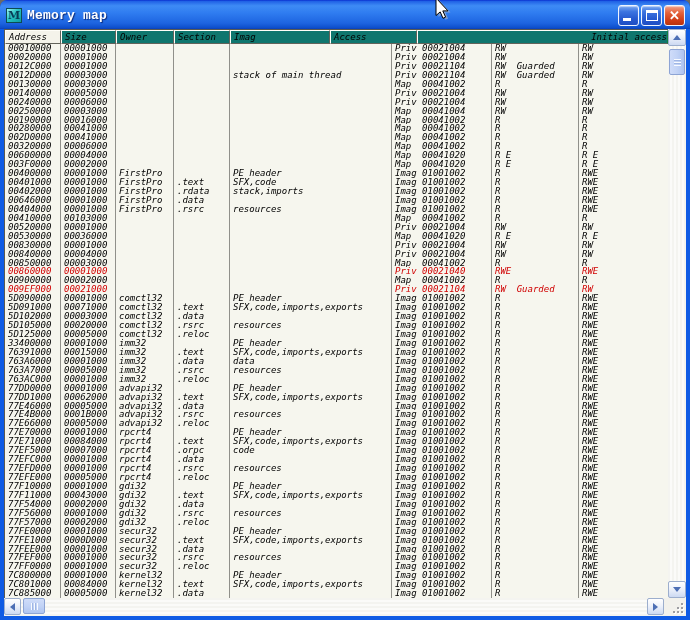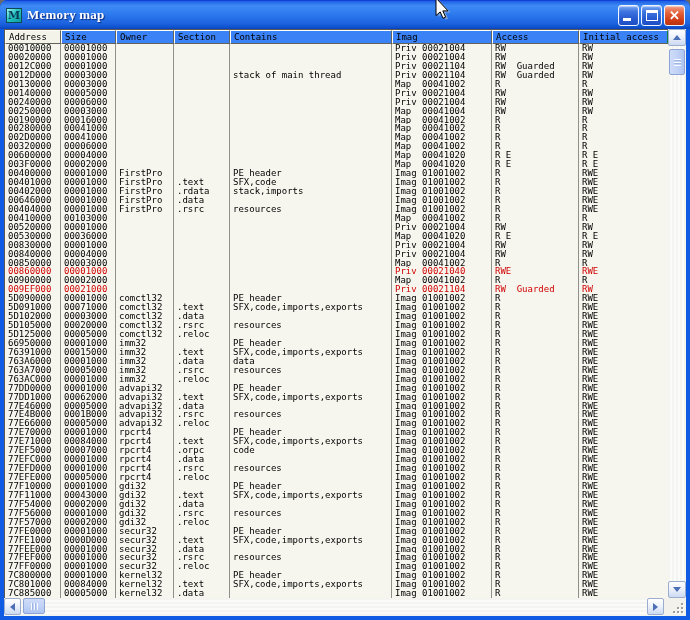--- a/index.html
+++ b/index.html
@@ -11,61 +11,61 @@
 
   
   .titlebar { height:29px; flex:0 0 auto; display:flex; align-items:center; padding:3px 5px 2px 6px;
       background:linear-gradient(180deg,#0a2fd0 0%,#2163e6 5%,#3e8bf5 20%,#2f7cf0 45%,#1d64e0 80%,#0d4ecb 96%,#0a3fb8 100%);
       border-radius:7px 7px 0 0; }
   .app-icon { width:16px; height:15px; margin-right:5px; flex:0 0 auto;
       background:linear-gradient(135deg,#9ff5f0 0%,#27c2c2 45%,#0f9d9d 100%);
       border:1px solid #0c4b52; display:flex; align-items:center; justify-content:center;
       color:#073b55; font-weight:bold; font-size:11px; line-height:11px;
       font-family:"DejaVu Serif", serif; }
-  .title-text { color:#ffffff; font-family:Liberation Serif, serif; font-weight:bold;
+  .title-text { color:#ffffff; font-family:Liberation Mono, monospace; font-weight:bold;
       font-size:13px; text-shadow:1px 1px 1px #0a2a7a; flex:1 1 auto; letter-spacing:.2px; }
   .tb-btn { width:21px; height:21px; margin-left:2px; border-radius:3px; flex:0 0 auto;
       border:1px solid #eef4ff; position:relative;
       background:linear-gradient(180deg,#7da9f2 0%,#3c74e0 30%,#2558ce 70%,#1e4ec4 100%);
       box-shadow:inset 0 1px 1px rgba(255,255,255,.5); }
   .tb-btn.close { background:linear-gradient(180deg,#f2a088 0%,#e4633c 35%,#cf3c16 75%,#b8330f 100%); }
   .glyph-min { position:absolute; left:4px; bottom:4px; width:8px; height:3px; background:#fff; }
   .glyph-max { position:absolute; left:4px; top:4px; width:12px; height:11px;
       border:1px solid #fff; border-top-width:3px; }
   .glyph-close { position:absolute; left:0; top:2px; width:100%; text-align:center; color:#fff;
       font-family:"Liberation Sans", sans-serif; font-size:13px; font-weight:bold; line-height:15px; }
 
   
   .main { flex:1 1 auto; display:flex; margin:0 4px; min-height:0; }
   .table-wrap { flex:1 1 auto; display:flex; flex-direction:column; min-width:0;
-      background:#f6f6ee; border-left:1px solid #5a5a52; border-top:1px solid #5a5a52; }
+      background:#f6f6ee; border-left:1px solid #5a5a52; border-top:1px solid #5a5a52;font-style:italic; }
 
   
   .hdr { display:flex; height:14px; flex:0 0 auto; background:#d9d6ce; }
   .hcell { height:14px; padding:1px 0 0 3px; font-size:9px; line-height:11px; color:#000;
-      white-space:pre; overflow:hidden; background:#3b82f6;
+      white-space:pre; overflow:hidden; background:#0f766e;
       border-top:1px solid #fffef8; border-left:1px solid #fffef8;
       border-right:1px solid #63635b; border-bottom:1px solid #63635b; }
   .hcell:first-child { background:#f4f3ea; }
 
   
   .tbody { flex:1 1 auto; overflow:hidden; position:relative; }
   .row { display:flex; height:8.95px; line-height:9px; font-size:9px; color:#000; white-space:pre; }
   .row.red { color:#d00000; }
   .cell { height:100%; padding-left:3px; overflow:hidden; white-space:pre;
       border-right:1px solid #90908a; }
   .col-address { width:56px; flex:0 0 auto; }
   .col-size    { width:55px; flex:0 0 auto; }
   .col-owner   { width:58px; flex:0 0 auto; }
   .col-section { width:56px; flex:0 0 auto; }
   .col-contains{ width:162px; flex:0 0 auto; }
   .col-type    { width:100px; flex:0 0 auto; }
   .col-access  { width:87px; flex:0 0 auto; }
   .col-initial { flex:1 1 auto; border-right:none; }
-  .hcell.col-initial { border-right:1px solid #15803d; }
+  .hcell.col-initial { border-right:1px solid #15803d;text-align:right; }
 
   
   .vscroll { width:18px; flex:0 0 auto; display:flex; flex-direction:column;
       background:repeating-linear-gradient(90deg,#f4f4f0 0 2px,#fbfbf9 2px 4px); }
   .sb-btn { width:18px; height:17px; flex:0 0 auto; border-radius:2px;
       border:1px solid #9caecd;
       background:linear-gradient(180deg,#ffffff 0%,#eef2fb 45%,#ccd9f2 100%);
       display:flex; align-items:center; justify-content:center; }
   .hsb .sb-btn { width:17px; height:17px; }
   .arr { width:0; height:0; border:4px solid transparent; }
@@ -114,21 +114,20 @@
     </div>
   </div>
 
   <div class="main">
     <div class="table-wrap">
       <div class="hdr">
           <div class="hcell col-address">Address</div>
           <div class="hcell col-size">Size</div>
           <div class="hcell col-owner">Owner</div>
           <div class="hcell col-section">Section</div>
-          <div class="hcell col-contains">Contains</div>
           <div class="hcell col-type">Imag</div>
           <div class="hcell col-access">Access</div>
           <div class="hcell col-initial">Initial access</div>
         </div>
       <div class="tbody">
           <div class="row"><div class="cell col-address">00010000</div><div class="cell col-size">00001000</div><div class="cell col-owner"></div><div class="cell col-section"></div><div class="cell col-contains"></div><div class="cell col-type">Priv 00021004</div><div class="cell col-access">RW</div><div class="cell col-initial">RW</div></div>
           <div class="row"><div class="cell col-address">00020000</div><div class="cell col-size">00001000</div><div class="cell col-owner"></div><div class="cell col-section"></div><div class="cell col-contains"></div><div class="cell col-type">Priv 00021004</div><div class="cell col-access">RW</div><div class="cell col-initial">RW</div></div>
           <div class="row"><div class="cell col-address">0012C000</div><div class="cell col-size">00001000</div><div class="cell col-owner"></div><div class="cell col-section"></div><div class="cell col-contains"></div><div class="cell col-type">Priv 00021104</div><div class="cell col-access">RW  Guarded</div><div class="cell col-initial">RW</div></div>
           <div class="row"><div class="cell col-address">0012D000</div><div class="cell col-size">00003000</div><div class="cell col-owner"></div><div class="cell col-section"></div><div class="cell col-contains">stack of main thread</div><div class="cell col-type">Priv 00021104</div><div class="cell col-access">RW  Guarded</div><div class="cell col-initial">RW</div></div>
           <div class="row"><div class="cell col-address">00130000</div><div class="cell col-size">00003000</div><div class="cell col-owner"></div><div class="cell col-section"></div><div class="cell col-contains"></div><div class="cell col-type">Map  00041002</div><div class="cell col-access">R</div><div class="cell col-initial">R</div></div>
@@ -153,21 +152,21 @@
           <div class="row"><div class="cell col-address">00840000</div><div class="cell col-size">00004000</div><div class="cell col-owner"></div><div class="cell col-section"></div><div class="cell col-contains"></div><div class="cell col-type">Priv 00021004</div><div class="cell col-access">RW</div><div class="cell col-initial">RW</div></div>
           <div class="row"><div class="cell col-address">00850000</div><div class="cell col-size">00003000</div><div class="cell col-owner"></div><div class="cell col-section"></div><div class="cell col-contains"></div><div class="cell col-type">Map  00041002</div><div class="cell col-access">R</div><div class="cell col-initial">R</div></div>
           <div class="row red"><div class="cell col-address">00860000</div><div class="cell col-size">00001000</div><div class="cell col-owner"></div><div class="cell col-section"></div><div class="cell col-contains"></div><div class="cell col-type">Priv 00021040</div><div class="cell col-access">RWE</div><div class="cell col-initial">RWE</div></div>
           <div class="row"><div class="cell col-address">00900000</div><div class="cell col-size">00002000</div><div class="cell col-owner"></div><div class="cell col-section"></div><div class="cell col-contains"></div><div class="cell col-type">Map  00041002</div><div class="cell col-access">R</div><div class="cell col-initial">R</div></div>
           <div class="row red"><div class="cell col-address">009EF000</div><div class="cell col-size">00021000</div><div class="cell col-owner"></div><div class="cell col-section"></div><div class="cell col-contains"></div><div class="cell col-type">Priv 00021104</div><div class="cell col-access">RW  Guarded</div><div class="cell col-initial">RW</div></div>
           <div class="row"><div class="cell col-address">5D090000</div><div class="cell col-size">00001000</div><div class="cell col-owner">comctl32</div><div class="cell col-section"></div><div class="cell col-contains">PE header</div><div class="cell col-type">Imag 01001002</div><div class="cell col-access">R</div><div class="cell col-initial">RWE</div></div>
           <div class="row"><div class="cell col-address">5D091000</div><div class="cell col-size">00071000</div><div class="cell col-owner">comctl32</div><div class="cell col-section">.text</div><div class="cell col-contains">SFX,code,imports,exports</div><div class="cell col-type">Imag 01001002</div><div class="cell col-access">R</div><div class="cell col-initial">RWE</div></div>
           <div class="row"><div class="cell col-address">5D102000</div><div class="cell col-size">00003000</div><div class="cell col-owner">comctl32</div><div class="cell col-section">.data</div><div class="cell col-contains"></div><div class="cell col-type">Imag 01001002</div><div class="cell col-access">R</div><div class="cell col-initial">RWE</div></div>
           <div class="row"><div class="cell col-address">5D105000</div><div class="cell col-size">00020000</div><div class="cell col-owner">comctl32</div><div class="cell col-section">.rsrc</div><div class="cell col-contains">resources</div><div class="cell col-type">Imag 01001002</div><div class="cell col-access">R</div><div class="cell col-initial">RWE</div></div>
           <div class="row"><div class="cell col-address">5D125000</div><div class="cell col-size">00005000</div><div class="cell col-owner">comctl32</div><div class="cell col-section">.reloc</div><div class="cell col-contains"></div><div class="cell col-type">Imag 01001002</div><div class="cell col-access">R</div><div class="cell col-initial">RWE</div></div>
-          <div class="row"><div class="cell col-address">66950000</div><div class="cell col-size">00001000</div><div class="cell col-owner">imm32</div><div class="cell col-section"></div><div class="cell col-contains">PE header</div><div class="cell col-type">Imag 01001002</div><div class="cell col-access">R</div><div class="cell col-initial">RWE</div></div>
+          <div class="row"><div class="cell col-address">33400000</div><div class="cell col-size">00001000</div><div class="cell col-owner">imm32</div><div class="cell col-section"></div><div class="cell col-contains">PE header</div><div class="cell col-type">Imag 01001002</div><div class="cell col-access">R</div><div class="cell col-initial">RWE</div></div>
           <div class="row"><div class="cell col-address">76391000</div><div class="cell col-size">00015000</div><div class="cell col-owner">imm32</div><div class="cell col-section">.text</div><div class="cell col-contains">SFX,code,imports,exports</div><div class="cell col-type">Imag 01001002</div><div class="cell col-access">R</div><div class="cell col-initial">RWE</div></div>
           <div class="row"><div class="cell col-address">763A6000</div><div class="cell col-size">00001000</div><div class="cell col-owner">imm32</div><div class="cell col-section">.data</div><div class="cell col-contains">data</div><div class="cell col-type">Imag 01001002</div><div class="cell col-access">R</div><div class="cell col-initial">RWE</div></div>
           <div class="row"><div class="cell col-address">763A7000</div><div class="cell col-size">00005000</div><div class="cell col-owner">imm32</div><div class="cell col-section">.rsrc</div><div class="cell col-contains">resources</div><div class="cell col-type">Imag 01001002</div><div class="cell col-access">R</div><div class="cell col-initial">RWE</div></div>
           <div class="row"><div class="cell col-address">763AC000</div><div class="cell col-size">00001000</div><div class="cell col-owner">imm32</div><div class="cell col-section">.reloc</div><div class="cell col-contains"></div><div class="cell col-type">Imag 01001002</div><div class="cell col-access">R</div><div class="cell col-initial">RWE</div></div>
           <div class="row"><div class="cell col-address">77DD0000</div><div class="cell col-size">00001000</div><div class="cell col-owner">advapi32</div><div class="cell col-section"></div><div class="cell col-contains">PE header</div><div class="cell col-type">Imag 01001002</div><div class="cell col-access">R</div><div class="cell col-initial">RWE</div></div>
           <div class="row"><div class="cell col-address">77DD1000</div><div class="cell col-size">00062000</div><div class="cell col-owner">advapi32</div><div class="cell col-section">.text</div><div class="cell col-contains">SFX,code,imports,exports</div><div class="cell col-type">Imag 01001002</div><div class="cell col-access">R</div><div class="cell col-initial">RWE</div></div>
           <div class="row"><div class="cell col-address">77E46000</div><div class="cell col-size">00005000</div><div class="cell col-owner">advapi32</div><div class="cell col-section">.data</div><div class="cell col-contains"></div><div class="cell col-type">Imag 01001002</div><div class="cell col-access">R</div><div class="cell col-initial">RWE</div></div>
           <div class="row"><div class="cell col-address">77E4B000</div><div class="cell col-size">0001B000</div><div class="cell col-owner">advapi32</div><div class="cell col-section">.rsrc</div><div class="cell col-contains">resources</div><div class="cell col-type">Imag 01001002</div><div class="cell col-access">R</div><div class="cell col-initial">RWE</div></div>
           <div class="row"><div class="cell col-address">77E66000</div><div class="cell col-size">00005000</div><div class="cell col-owner">advapi32</div><div class="cell col-section">.reloc</div><div class="cell col-contains"></div><div class="cell col-type">Imag 01001002</div><div class="cell col-access">R</div><div class="cell col-initial">RWE</div></div>
           <div class="row"><div class="cell col-address">77E70000</div><div class="cell col-size">00001000</div><div class="cell col-owner">rpcrt4</div><div class="cell col-section"></div><div class="cell col-contains">PE header</div><div class="cell col-type">Imag 01001002</div><div class="cell col-access">R</div><div class="cell col-initial">RWE</div></div>

